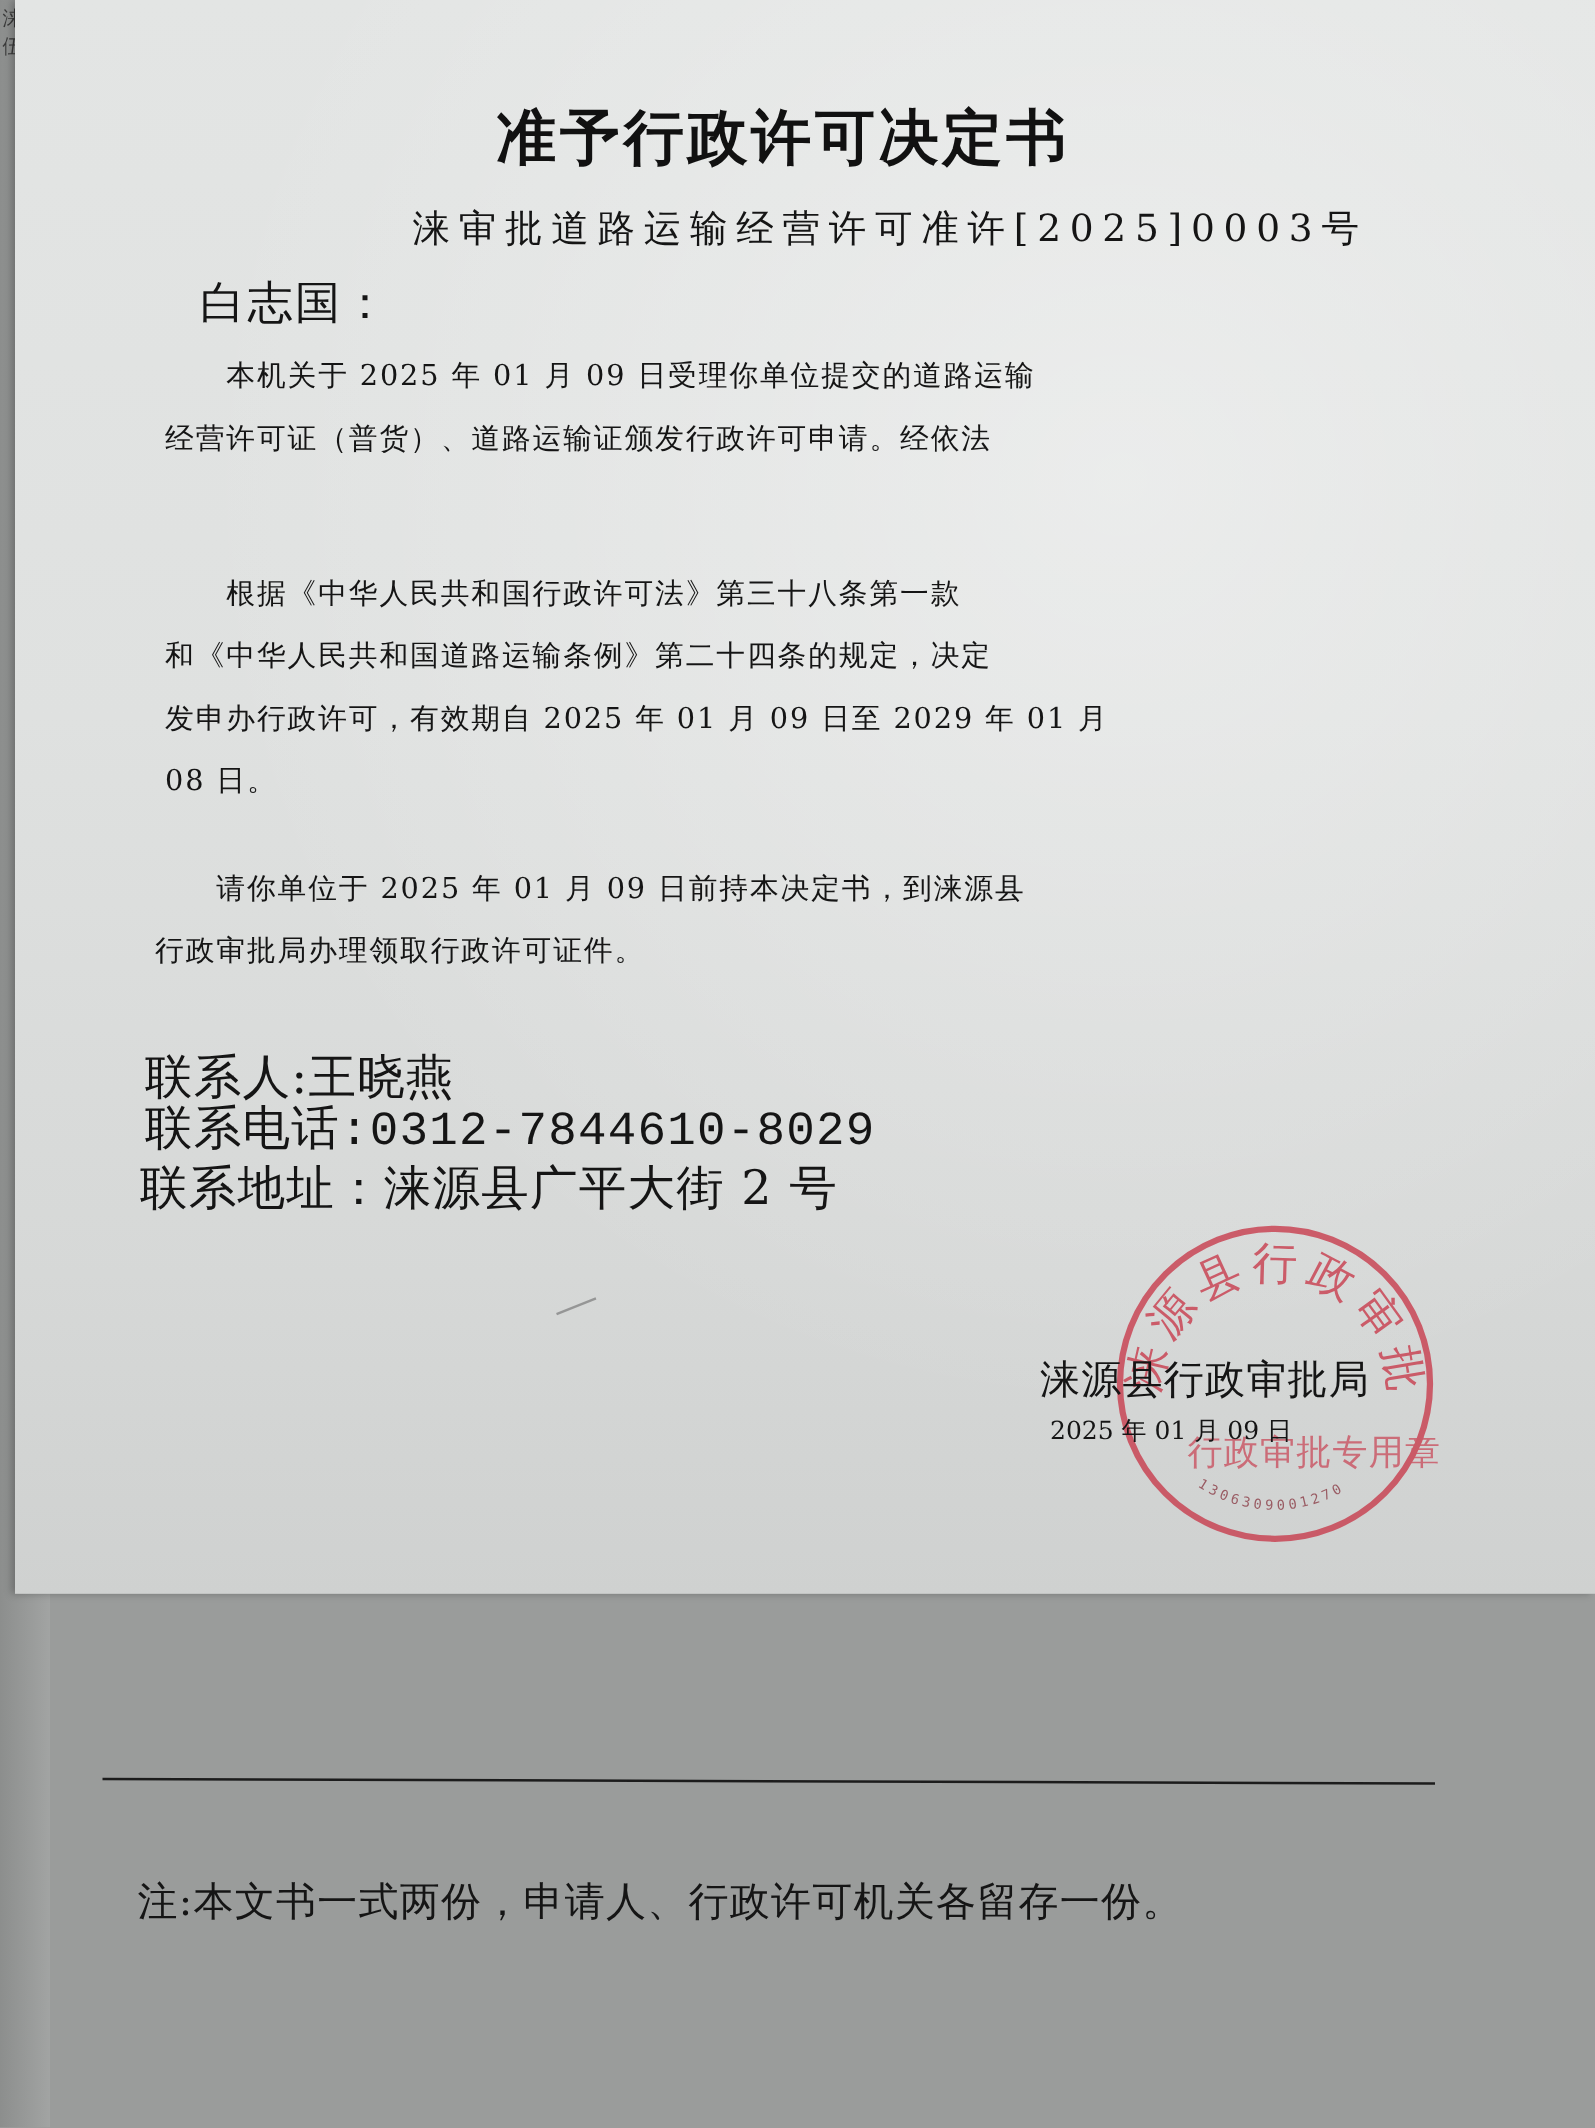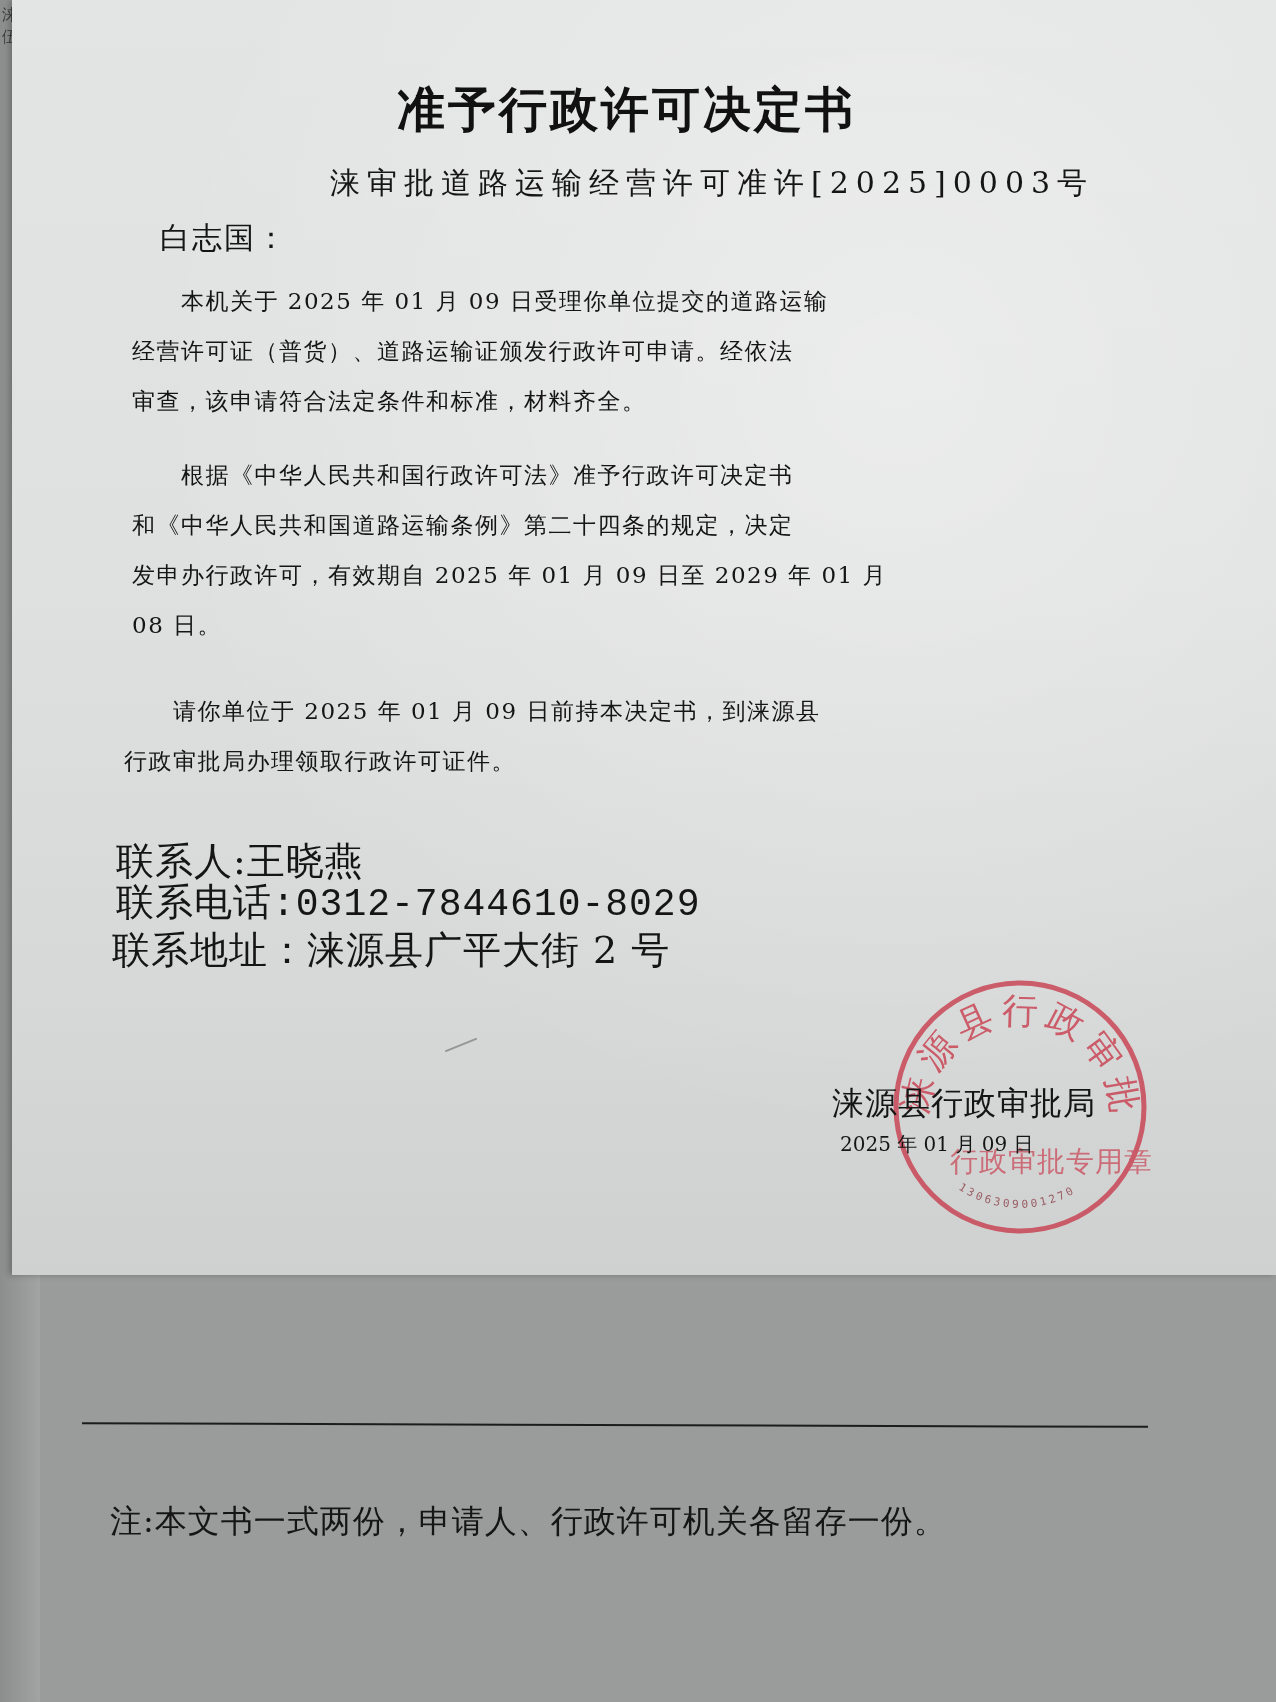--- a/index.html
+++ b/index.html
@@ -23,21 +23,21 @@
       radial-gradient(ellipse at 70% 30%, rgba(255,255,255,0.35), rgba(255,255,255,0) 60%),
       linear-gradient(180deg, #e3e5e4 0%, #dfe1e0 45%, #d6d8d7 80%, #cfd1d0 100%);
     box-shadow: -3px 0 6px rgba(0,0,0,0.25);
   }
   .abs { position: absolute; white-space: nowrap; }
   .title {
     left: 385px; top: 78px; font-size: 48px; font-weight: bold; letter-spacing: 3px;
     font-family: "DejaVu Serif", serif; color: #111;
   }
   .doc-number { left: 318px; top: 163px; font-size: 30px; letter-spacing: 7px; }
-  .recipient { left: 148px; top: 218px; font-size: 30px; letter-spacing: 2px; }
+  .recipient { left: 148px; top: 218px; font-size: 36px; letter-spacing: 2px; }
   .para { font-size: 23px; line-height: 50px; letter-spacing: 1.5px; }
   .p1 { left: 120px; top: 276px; }
   .p2 { left: 120px; top: 450px; }
   .p3 { left: 112px; top: 686px; }
   .contact { font-size: 38px; letter-spacing: 1px; }
   .c1 { left: 104px; top: 836px; }
   .c2 { left: 104px; top: 877px; font-family: Liberation Mono, monospace; }
   .c3 { left: 100px; top: 925px; }
   .issuer { left: 820px; top: 1082px; font-size: 32px; letter-spacing: 1px; z-index: 3; }
   .issue-date { left: 828px; top: 1131px; font-size: 20px; z-index: 3; }
@@ -65,25 +65,24 @@
 
 <div class="paper">
 
   <div class="abs title">准予行政许可决定书</div>
   <div class="abs doc-number">涞审批道路运输经营许可准许[2025]0003号</div>
   <div class="abs recipient">白志国：</div>
 
   <div class="abs para p1">
     <div>　　本机关于 2025 年 01 月 09 日受理你单位提交的道路运输</div>
     <div>经营许可证（普货）、道路运输证颁发行政许可申请。经依法</div>
-    <div>审查，该申请符合法定条件和标准，材料齐全。</div>
   </div>
 
   <div class="abs para p2">
-    <div>　　根据《中华人民共和国行政许可法》准予行政许可决定书</div>
+    <div>　　根据《中华人民共和国行政许可法》第三十八条第一款</div>
     <div>和《中华人民共和国道路运输条例》第二十四条的规定，决定</div>
     <div>发申办行政许可，有效期自 2025 年 01 月 09 日至 2029 年 01 月</div>
     <div>08 日。</div>
   </div>
 
   <div class="abs para p3">
     <div>　　请你单位于 2025 年 01 月 09 日前持本决定书，到涞源县</div>
     <div>行政审批局办理领取行政许可证件。</div>
   </div>
 

